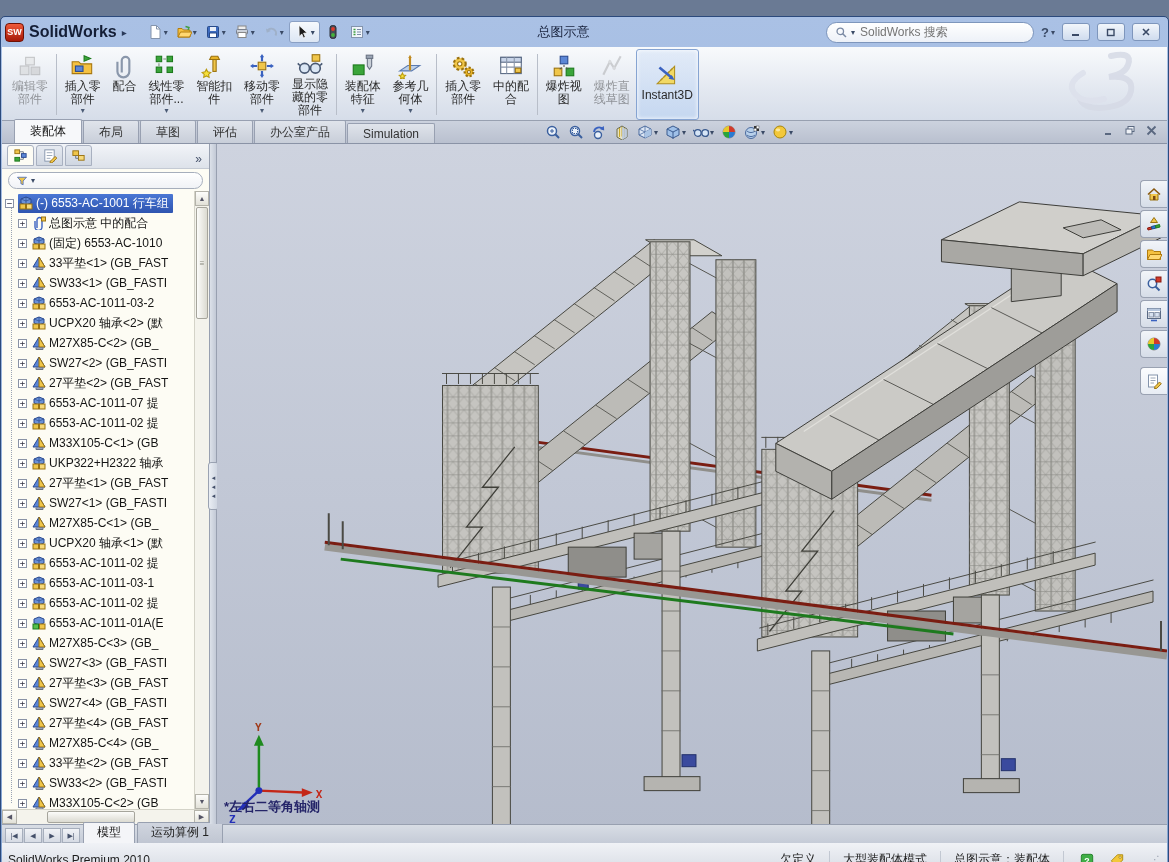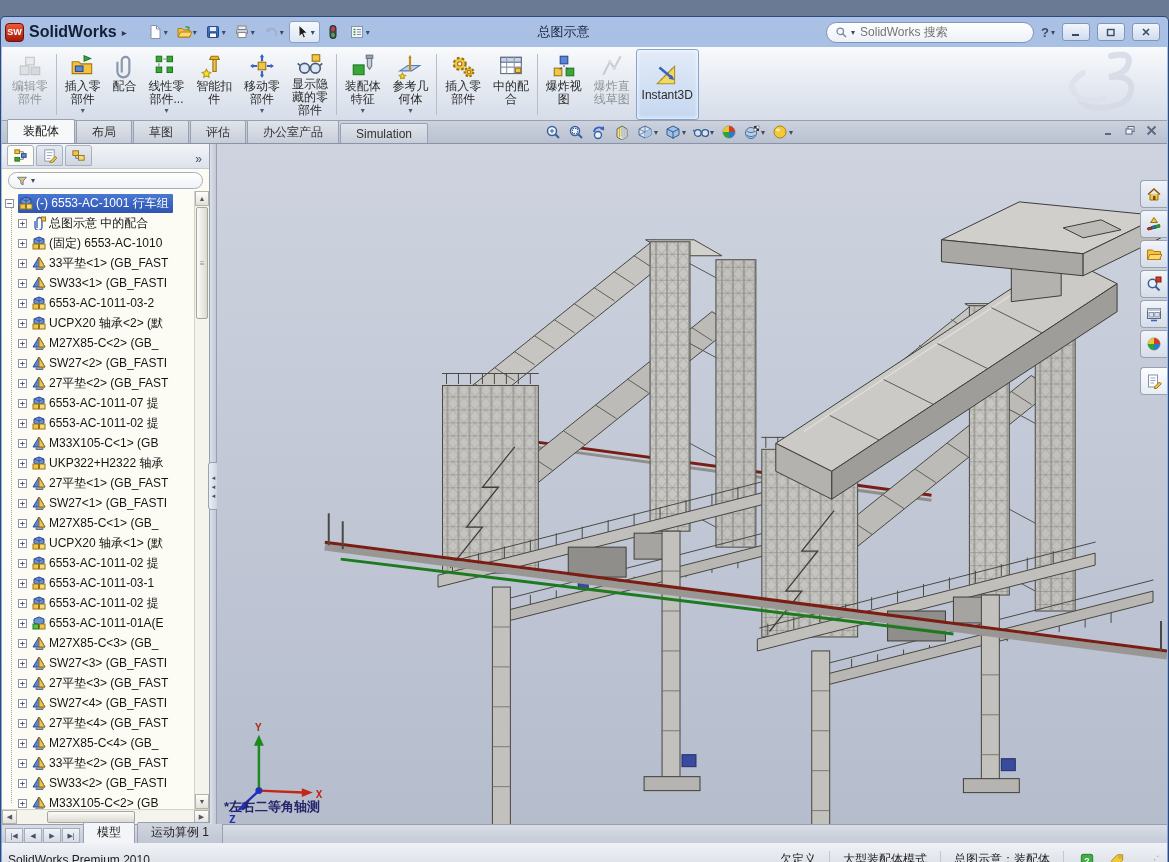--- a/index.html
+++ b/index.html
@@ -30,21 +30,21 @@
   .rb-icon{height:28px;display:flex;align-items:center;}
   .rb-icon svg{width:26px;height:26px;}
   .rb-label{font-size:12px;line-height:1.08;text-align:center;color:#2a2a2a;max-width:3.15em;word-break:break-all;}
   .rb.latin .rb-label{max-width:none;white-space:nowrap;}
   .rb-dd{height:9px;font-size:8px;color:#4a5a74;line-height:9px;}
   .rb.disabled{opacity:.45;filter:grayscale(.85);}
   .rb.active{background:linear-gradient(#e2ebf8,#c5d7f0);border:1px solid #86a4d2;box-shadow:inset 0 0 4px #ffffff;justify-content:center;}
   .rb-sep{width:1px;background:#b8bec9;margin:5px 2px;flex:none;}
   .ds-mark{position:absolute;right:6px;top:2px;opacity:.85;pointer-events:none;}
   
-  .tabstrip{height:23px;background:linear-gradient(#ccd2de,#b9c0cf);border-bottom:1px solid #8a93a6;display:flex;align-items:flex-end;padding-left:5px;position:relative;flex:none;}
+  .tabstrip{height:23px;background:linear-gradient(#ccd2de,#b9c0cf);border-bottom:1px solid #8a93a6;display:flex;align-items:flex-end;padding-left:12px;position:relative;flex:none;}
   .ctab{font-size:12px;color:#333;padding:3px 15px 2px;background:linear-gradient(#e0e4eb,#c8ced9);border:1px solid #98a0b1;border-bottom:none;border-radius:2px 2px 0 0;margin-right:1px;}
   .ctab.active{background:#f7f8fa;color:#111;padding-bottom:3px;}
   .headsup{position:absolute;left:543px;top:3px;display:flex;gap:7px;align-items:center;}
   .hu{display:flex;align-items:center;gap:1px;}
   .hu svg{width:16px;height:16px;display:block;}
   .docwin{position:absolute;right:10px;top:4px;display:flex;gap:10px;align-items:center;}
   .docwin svg{width:11px;height:11px;display:block;}
   
   .main{flex:1;display:flex;min-height:0;}
   .panel{width:208px;background:#fdfcf4;border-right:1px solid #98a0b0;display:flex;flex-direction:column;flex:none;}

